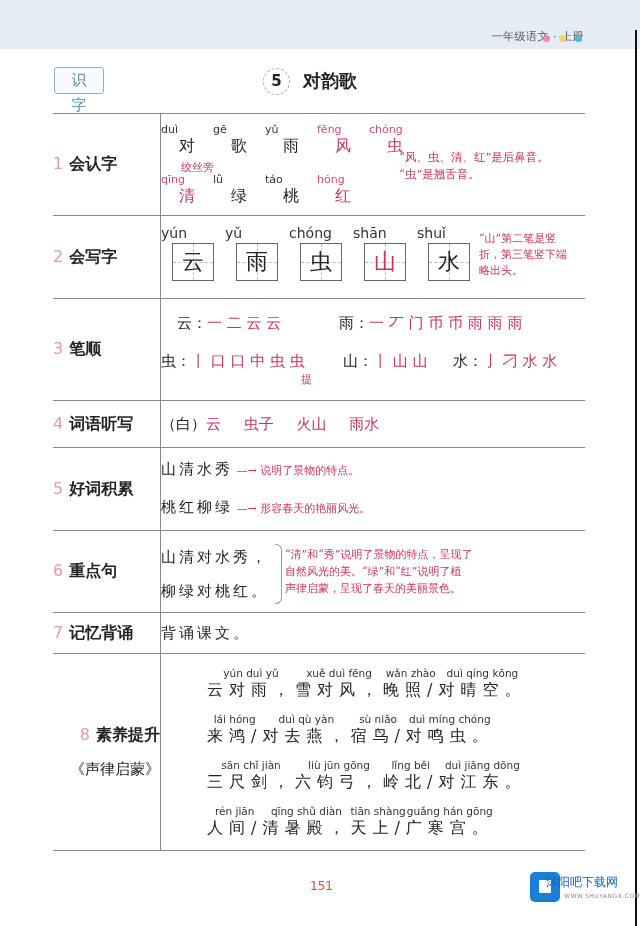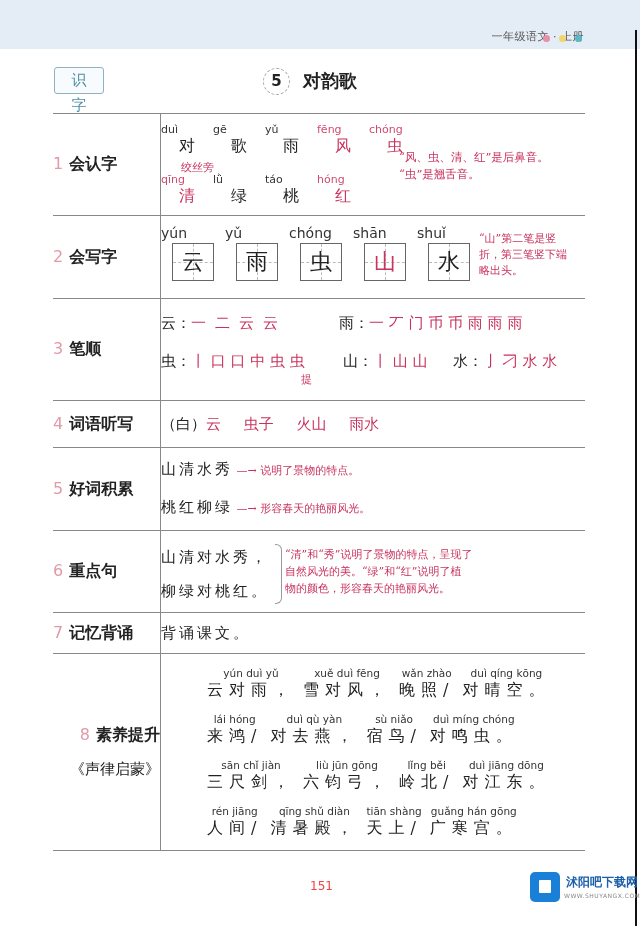--- a/index.html
+++ b/index.html
@@ -26,29 +26,29 @@
   .py{font-size:11px;color:#333;display:block;text-align:left;line-height:13px;}
   .py.red{color:#d04a70;}
   .hz{font-family:"DejaVu Serif",serif;font-size:16px;display:block;text-align:center;line-height:20px;}
   .cell{display:inline-block;vertical-align:top;width:52px;text-align:center;}
   .box{width:40px;height:36px;border:1.5px solid #666;margin:2px auto 0;position:relative;
        font-family:"DejaVu Serif",serif;font-size:22px;line-height:36px;}
   .box::before{content:"";position:absolute;left:50%;top:0;bottom:0;border-left:1px dashed #bbb;}
   .box::after{content:"";position:absolute;top:50%;left:0;right:0;border-top:1px dashed #bbb;}
   .box span{position:relative;z-index:1;}
   .serif{font-family:"DejaVu Serif",serif;}
-  .poem-line{display:flex;gap:8px;margin-left:46px;}
+  .poem-line{display:flex;gap:0;margin-left:46px;}
   .pc{display:inline-block;text-align:center;}
   .pc .p{font-size:10.5px;color:#333;display:block;white-space:nowrap;line-height:12px;}
   .pc .c{font-family:"DejaVu Serif",serif;font-size:16px;display:block;line-height:22px;letter-spacing:6px;}
   .note{font-size:11.5px;line-height:17px;}
   .watermark{position:absolute;left:530px;top:872px;width:100px;height:32px;}
   .wm-icon{position:absolute;left:0;top:0;width:30px;height:30px;border-radius:5px;background:#1a7fd6;}
   .wm-cube{position:absolute;left:9px;top:8px;width:12px;height:13px;background:#fff;border-radius:1px;}
-  .wm-text{position:absolute;left:36px;top:2px;font-size:12px;font-weight:bold;color:#1a5fa8;white-space:nowrap;}
+  .wm-text{position:absolute;left:16px;top:2px;font-size:12px;font-weight:normal;color:#1a5fa8;white-space:nowrap;}
   .wm-url{position:absolute;left:34px;top:20px;font-size:6px;color:#888;letter-spacing:0.5px;white-space:nowrap;}
   .pagenum{position:absolute;left:310px;top:879px;font-size:12px;color:#ef4444;}
 </style>
 </head>
 <body>
 
 <div class="topband"></div>
 <div class="edge-line"></div>
 <div class="header-right">一年级语文 · 上册</div>
 <div class="dots">
@@ -96,21 +96,21 @@
           <div>略出头。</div>
         </div>
       </div>
     </td>
   </tr>
 
   <tr style="height:102px">
     <td class="label"><span class="num">3</span><span>笔顺</span></td>
     <td class="content">
       <div style="position:relative;height:100px;" class="serif">
-        <div style="position:absolute;left:0;top:14px;font-size:15px;white-space:nowrap;font-family:Liberation Mono, monospace;">
+        <div style="position:absolute;left:16px;top:14px;font-size:15px;white-space:nowrap;">
           <span>云：</span><span class="red">一 二 云 云</span>
         </div>
         <div style="position:absolute;left:178px;top:14px;font-size:15px;white-space:nowrap;">
           <span>雨：</span><span class="red">一 丆 门 币 币 雨 雨 雨</span>
         </div>
         <div style="position:absolute;left:0;top:52px;font-size:15px;white-space:nowrap;">
           <span>虫：</span><span class="red">丨 口 口 中 虫 虫</span>
         </div>
         <div style="position:absolute;left:182px;top:52px;font-size:15px;white-space:nowrap;">
           <span>山：</span><span class="red">丨 山 山</span>
@@ -148,21 +148,21 @@
     <td class="content">
       <div style="position:relative;height:80px;">
         <div class="serif" style="position:absolute;left:0;top:8px;font-size:15px;line-height:34px;letter-spacing:3px;">
           <div>山清对水秀，</div>
           <div>柳绿对桃红。</div>
         </div>
         <div style="position:absolute;left:114px;top:12px;width:6px;height:58px;border:1px solid #999;border-left:none;border-radius:0 6px 6px 0;"></div>
         <div class="hand note" style="position:absolute;left:124px;top:14px;font-size:11px;line-height:17px;">
           <div>“清”和“秀”说明了景物的特点，呈现了</div>
           <div>自然风光的美。“绿”和“红”说明了植</div>
-          <div>物的颜色，形容春天的艳丽风光。</div>
+          <div>声律启蒙，呈现了春天的美丽景色。</div>
         </div>
       </div>
     </td>
   </tr>
 
   <tr style="height:41px">
     <td class="label"><span class="num">7</span><span>记忆背诵</span></td>
     <td class="content serif" style="font-size:15px;letter-spacing:3px;">背诵课文。</td>
   </tr>
 
@@ -221,21 +221,21 @@
               <span class="p">lǐng běi</span>
               <span class="c">岭北/</span>
             </div>
         <div class="pc">
               <span class="p">duì jiāng dōng</span>
               <span class="c">对江东。</span>
             </div>
       </div>
       <div class="poem-line" style="margin-top:12px">
         <div class="pc">
-              <span class="p">rén jiāng</span>
+              <span class="p">rén jiān</span>
               <span class="c">人间/</span>
             </div>
         <div class="pc">
               <span class="p">qīng shǔ diàn</span>
               <span class="c">清暑殿，</span>
             </div>
         <div class="pc">
               <span class="p">tiān shàng</span>
               <span class="c">天上/</span>
             </div>

